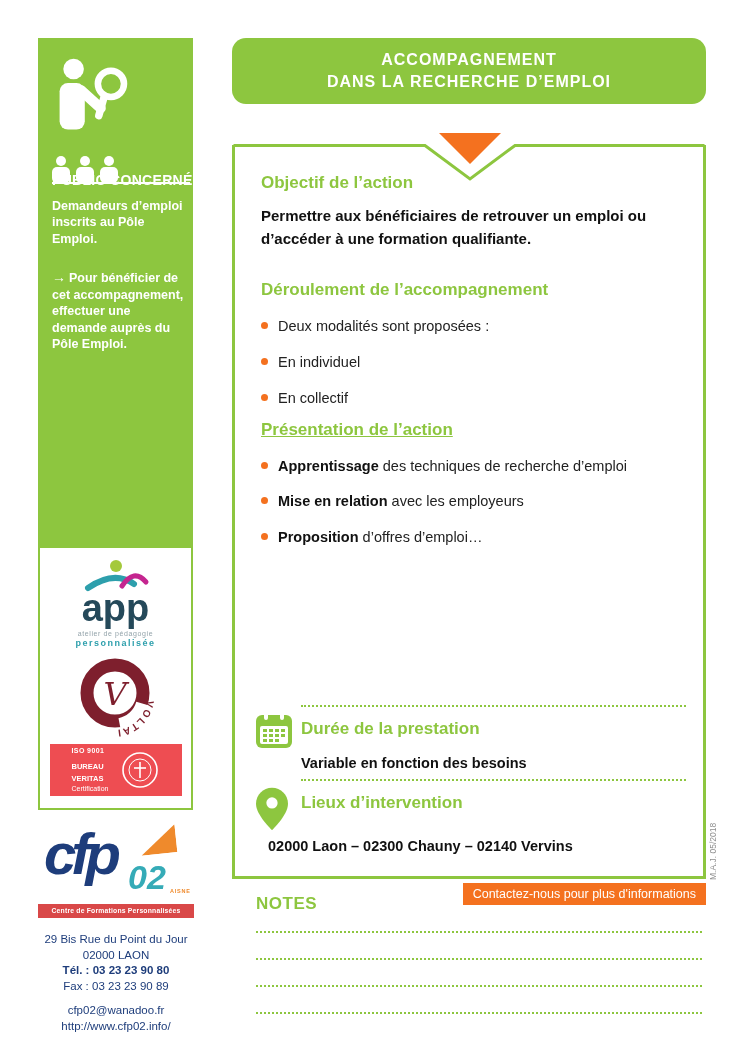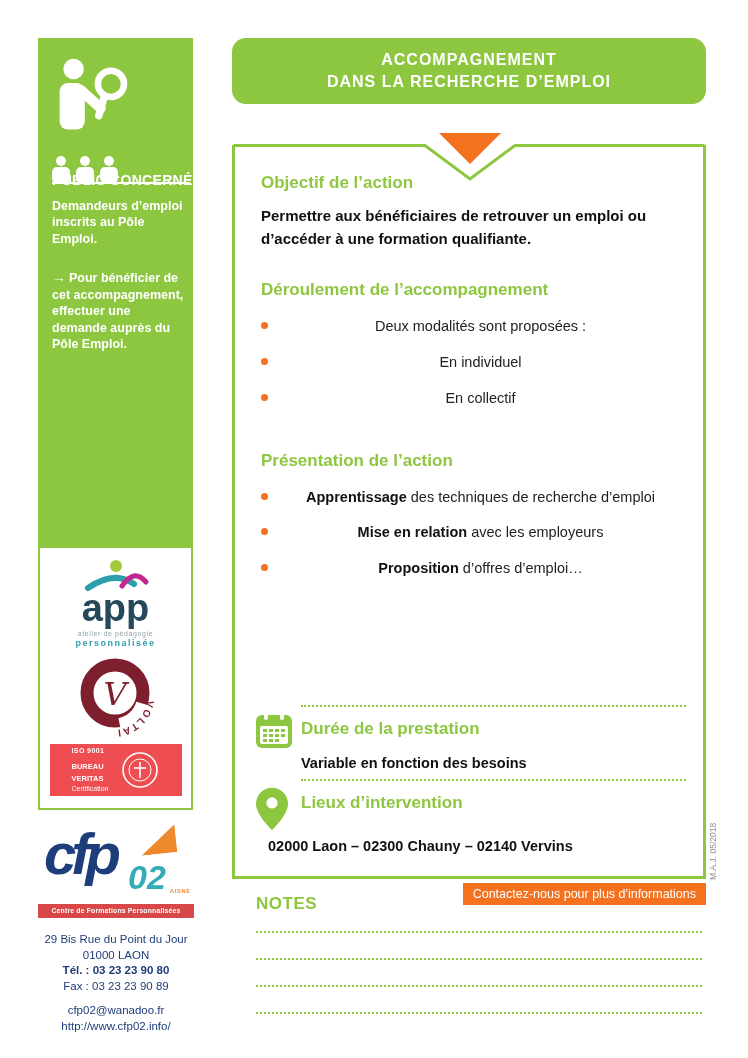--- a/index.html
+++ b/index.html
@@ -60,23 +60,23 @@
     font-size:16px;font-weight:bold;letter-spacing:1px;line-height:1.35;text-align:center;}
 
   
   .main-box{position:absolute;left:232px;top:145px;width:474px;height:734px;
     border:3px solid var(--green);border-top:none;padding:0 20px 0 26px;}
   .notch{position:absolute;left:-3px;top:-20px;pointer-events:none;}
   .main-box h3{font-size:17px;font-weight:bold;color:var(--green);}
   .h-obj{margin-top:28px;}
   .lead{margin-top:12px;width:432px;font-size:15px;font-weight:bold;line-height:1.5;color:#111;}
   .h-der{margin-top:30px;}
-  .h-pres{margin-top:43px;}
+  .h-pres{margin-top:12px;text-decoration:underline;}
   ul.blist{list-style:none;margin-top:4px;}
-  ul.blist li{position:relative;padding-left:17px;margin-top:17px;font-size:14.5px;color:#222;line-height:1.3;text-align:center;}
+  ul.blist li{position:relative;padding-left:17px;margin-top:17px;font-size:14.5px;color:#222;line-height:1.3;}
   ul.blist li::before{content:"";position:absolute;left:0;top:5px;width:7px;height:7px;border-radius:50%;background:var(--orange);}
   ul.blist li .b{font-weight:bold;color:#111;}
 
   .info-section{position:absolute;left:3px;right:3px;bottom:0;padding:0 14px 12px 18px;}
   .dotline{border-top:2px dotted var(--green);margin-left:45px;}
   .info-row{display:flex;margin-top:5px;}
   .icon-col{width:45px;flex:none;padding-top:1px;}
   .info-row h3{padding-top:7px;}
   .info-text{margin:3px 0 8px 45px;font-size:14.5px;font-weight:bold;color:#111;}
   .info-text.last{margin-bottom:10px;margin-left:12px;}
@@ -176,21 +176,21 @@
     <div class="cfp-logo">
       <svg class="cfp-tri" width="36" height="28" viewBox="0 0 36 28">
         <polygon points="0,28 36,0 36,28" fill="#EF8A2C"></polygon>
       </svg>
       <span class="cfp-word">cfp</span>
       <span class="cfp-02">02</span>
       <span class="cfp-dept">AISNE</span>
       <div class="cfp-banner">Centre de Formations Personnalisées</div>
     </div>
     <div class="addr first">29 Bis Rue du Point du Jour</div>
-    <div class="addr">01000 LAON</div>
+    <div class="addr">02000 LAON</div>
     <div class="addr tel">Tél. : 03 23 23 90 80</div>
     <div class="addr">Fax : 03 23 23 90 89</div>
     <div class="addr email">cfp02@wanadoo.fr</div>
     <div class="addr url">http://www.cfp02.info/</div>
   </div>
 
   <header class="banner">
     <div>ACCOMPAGNEMENT</div>
     <div>DANS LA RECHERCHE D’EMPLOI</div>
   </header>

